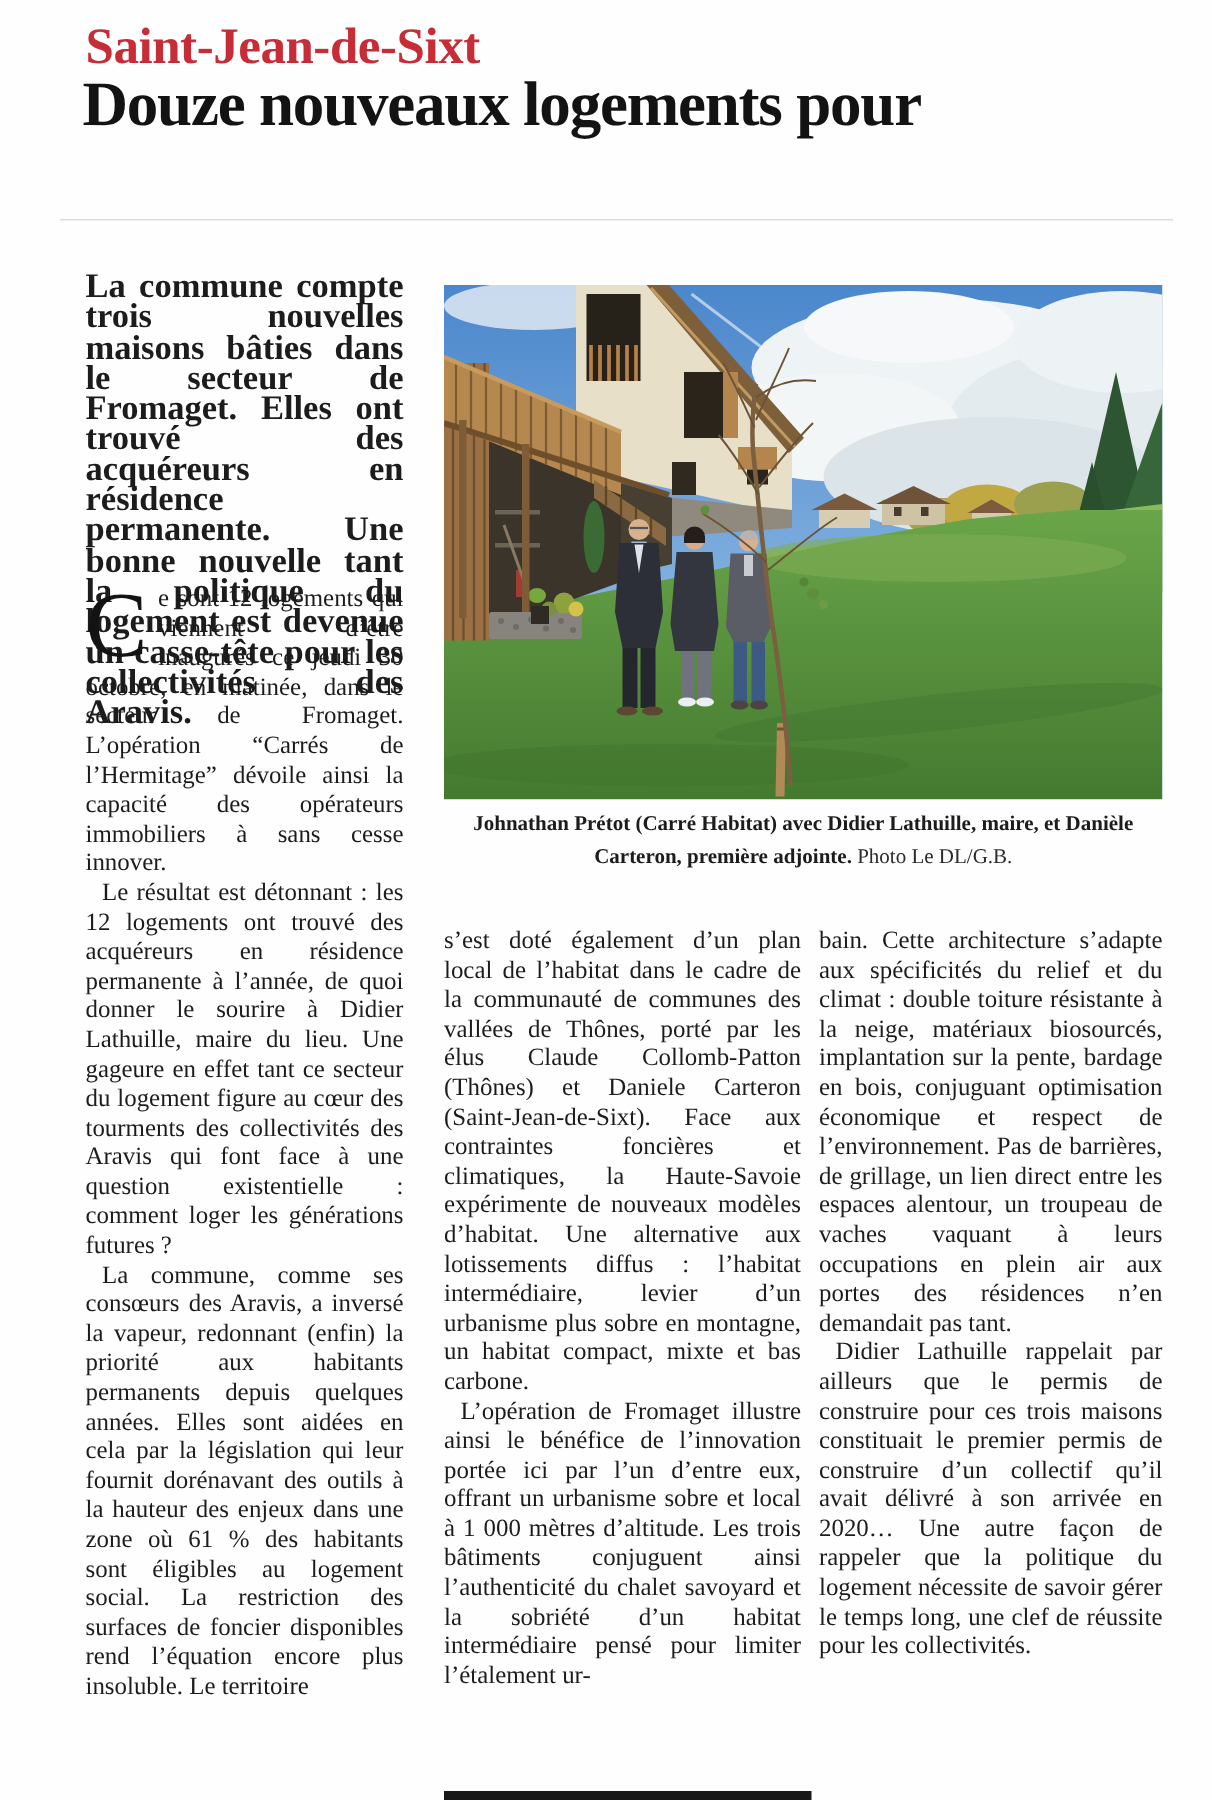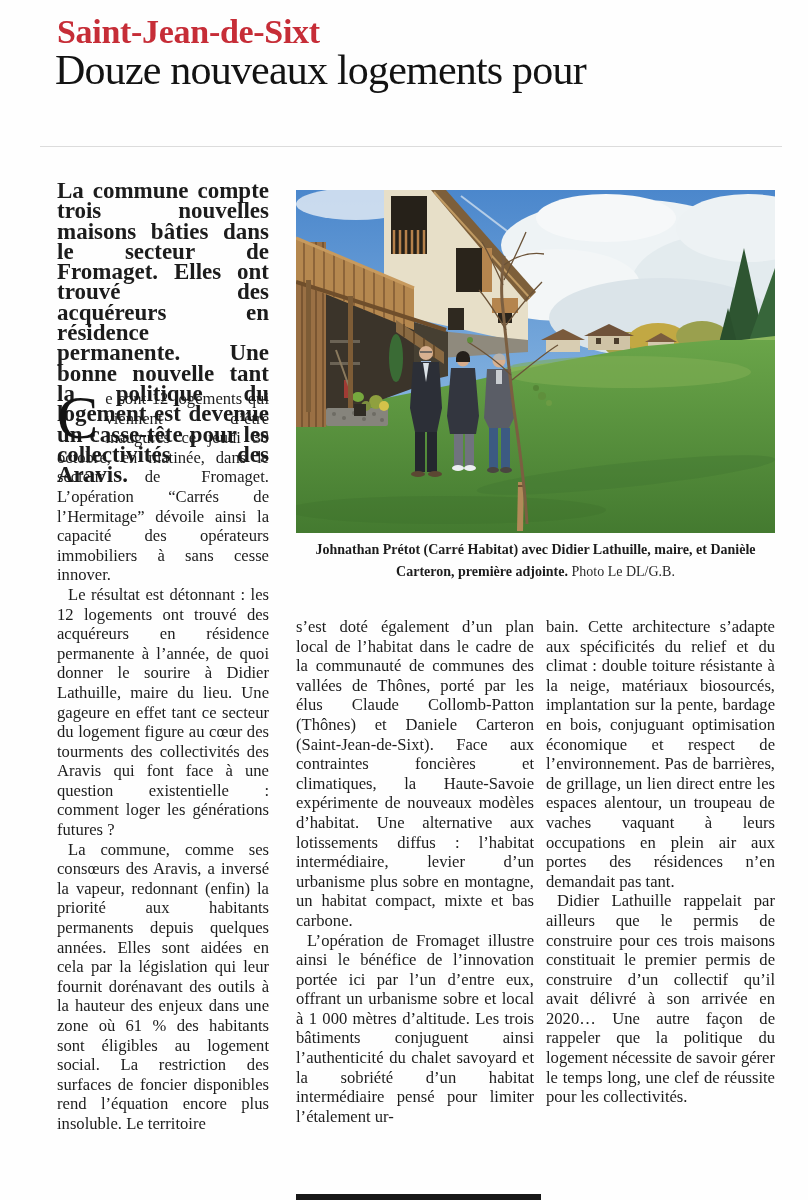--- a/index.html
+++ b/index.html
@@ -9,21 +9,21 @@
     color:#1c1c1c;
   }
   .page{position:relative;width:808px;height:1200px;overflow:hidden;background:#fefefe;}
   .kicker{
     position:absolute;left:57px;top:13px;
     font-size:34px;font-weight:700;letter-spacing:-0.3px;
     color:var(--accent-red,#c62d37);
   }
   .headline{
     position:absolute;left:55px;top:48px;width:720px;
-    font-size:42px;line-height:45px;font-weight:400;letter-spacing:-0.8px;color:#131313;
+    font-size:42px;line-height:45px;font-weight:700;letter-spacing:-0.8px;color:#131313;
   }
   .headline-rule{position:absolute;left:40px;top:146px;width:742px;height:1px;background:#dcdcdc;}
   .standfirst{
     position:absolute;left:57px;top:181px;width:212px;
     font-size:23px;line-height:20.3px;font-weight:700;text-align:justify;
     hyphens:auto;-webkit-hyphens:auto;
   }
   .col{
     position:absolute;font-size:16.6px;line-height:19.6px;text-align:justify;
     hyphens:auto;-webkit-hyphens:auto;overflow:hidden;

